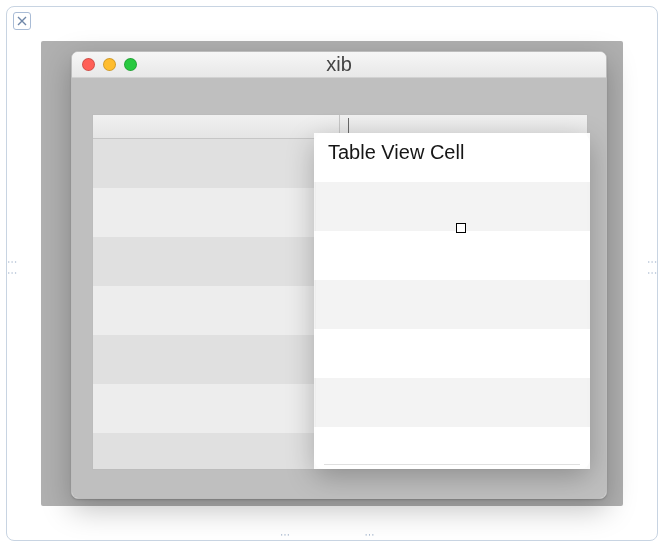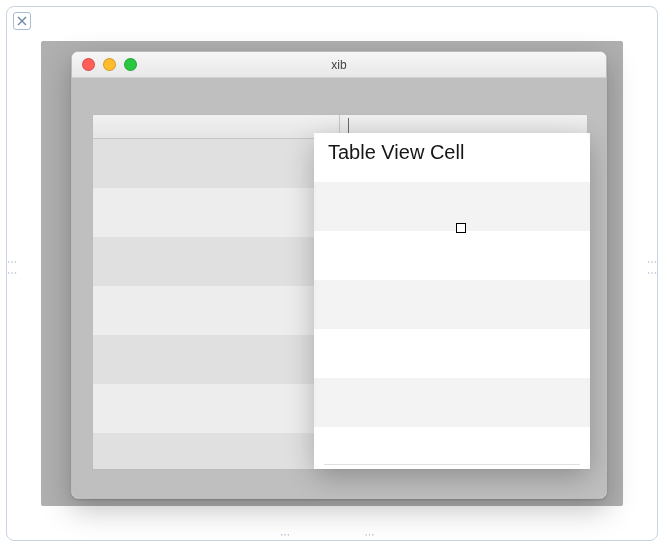--- a/index.html
+++ b/index.html
@@ -65,21 +65,21 @@
     border-bottom: 1px solid #d2d2d2;
     display: flex;
     align-items: center;
     position: relative;
   }
   .traffic { position:absolute; left:10px; top:6px; display:flex; gap:8px; }
   .light { width:13px; height:13px; border-radius:50%; border:1px solid rgba(0,0,0,0.18); }
   .red    { background:#ff5f57;}
   .yellow { background:#ffbd2e;}
   .green  { background:#28c940;}
-  .wintitle { margin:0 auto; font-size:12px; color:#444; }
+  .wintitle { margin:0 auto; font-size:20px; color:#444; }
 
   .window-body {
     position: absolute;
     top: 26px; left:0; right:0; bottom:0;
     background: #bfbfbf;
   }
 
   .table-region {
     position:absolute;
     top: 36px;

